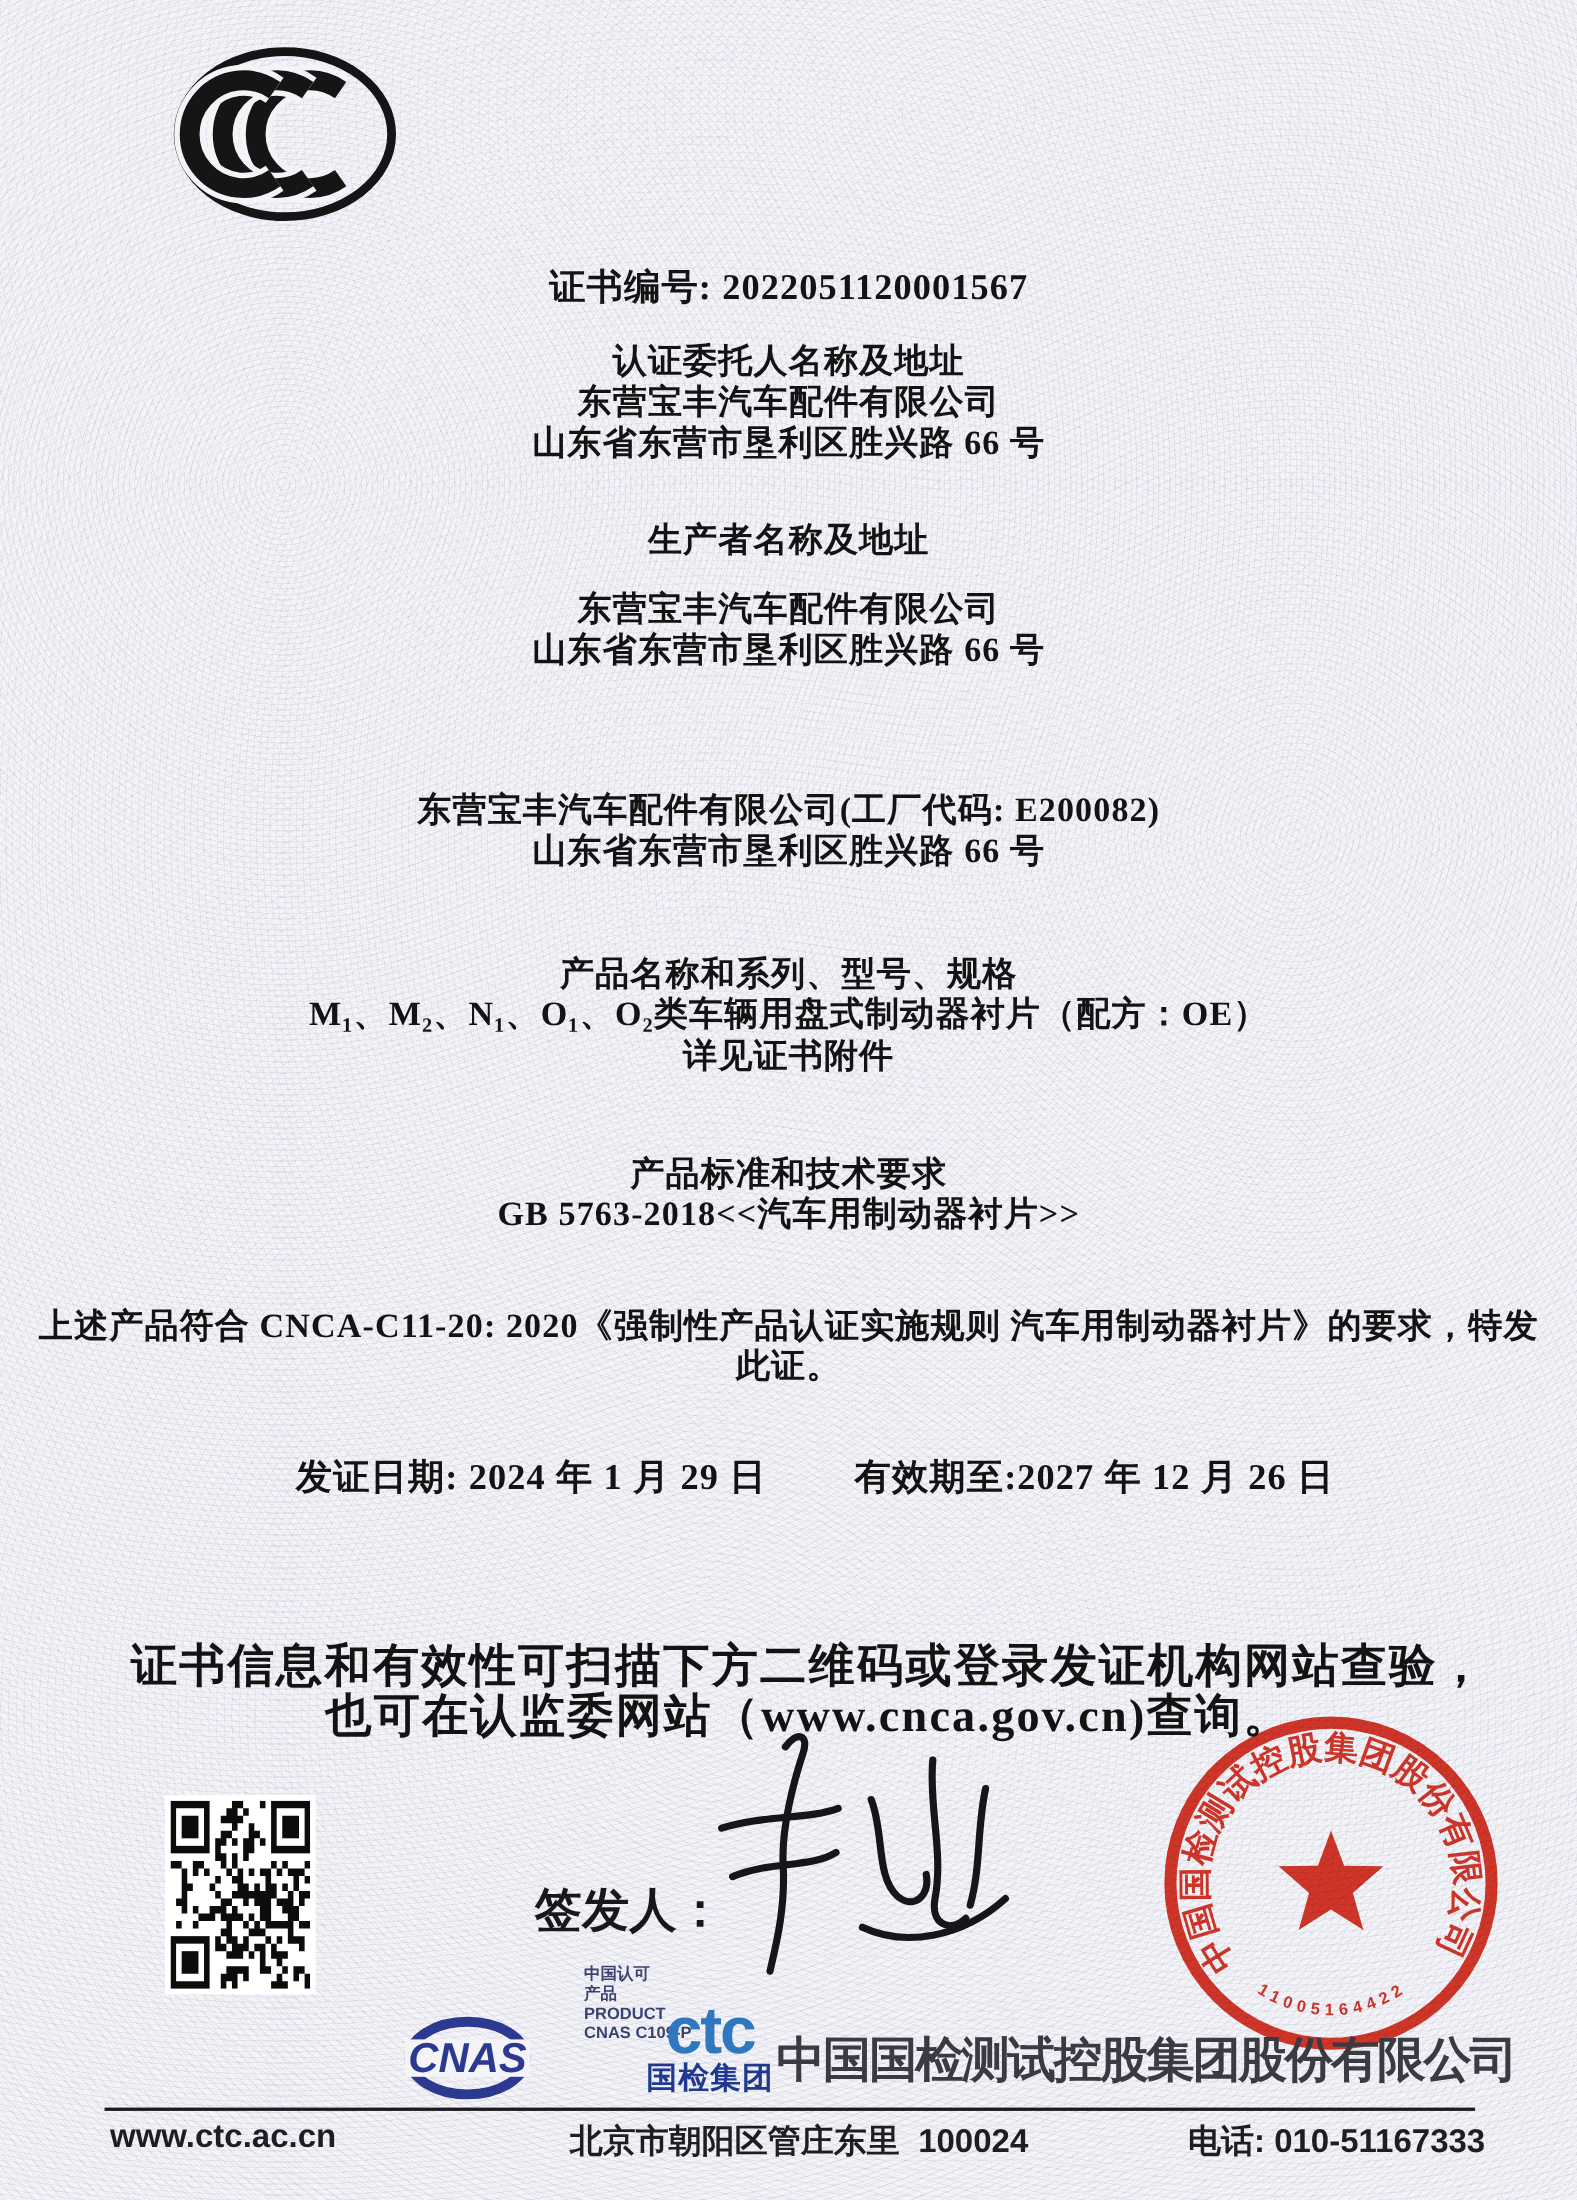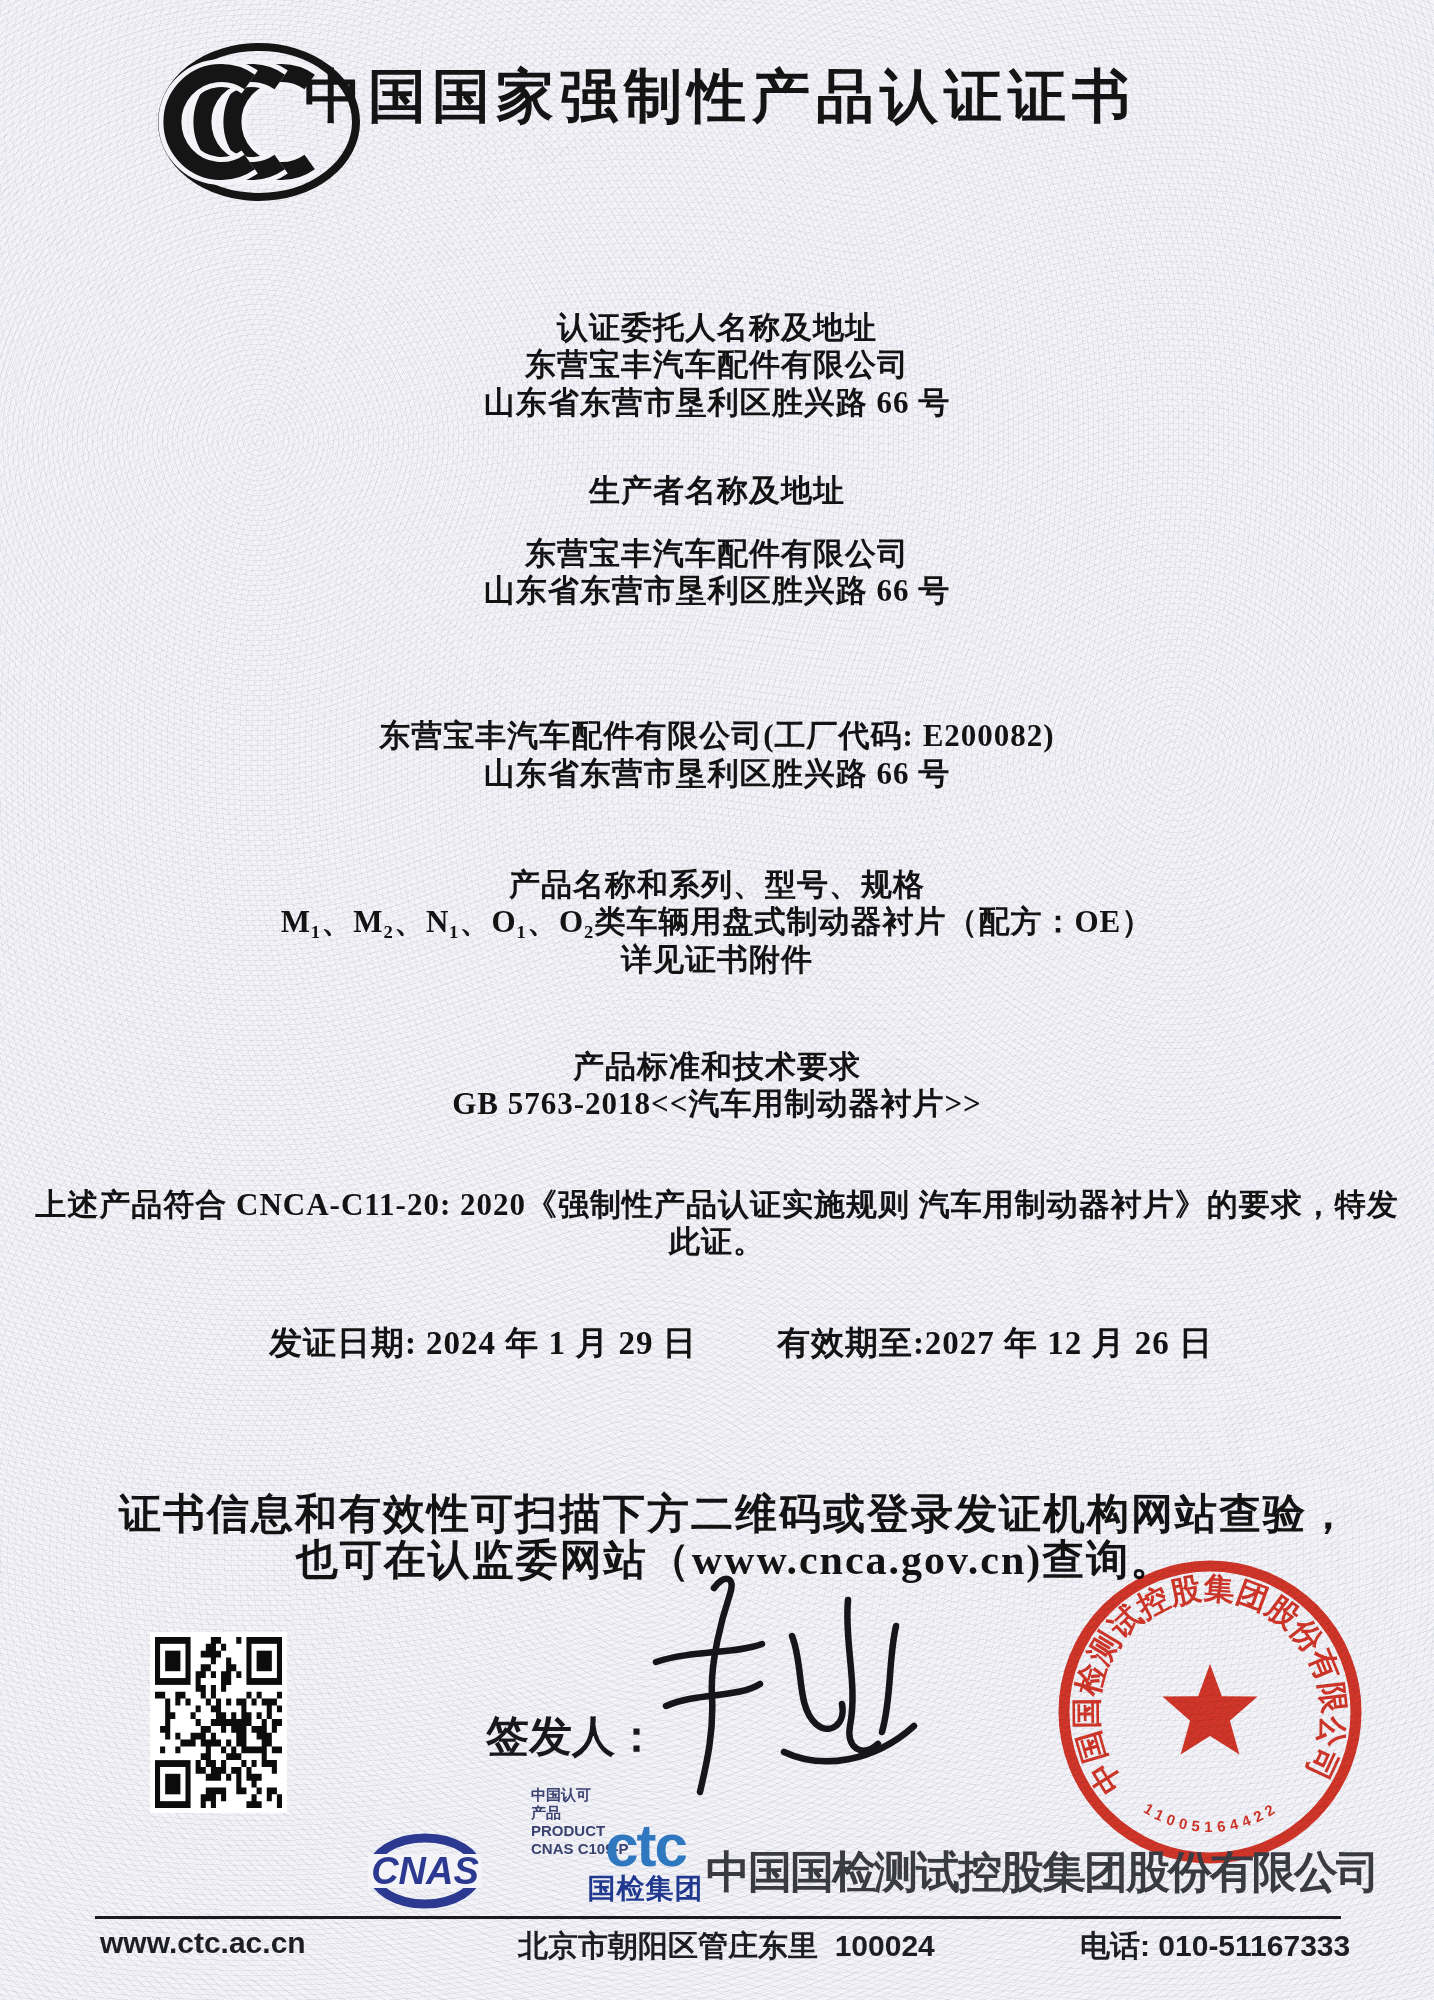--- a/index.html
+++ b/index.html
@@ -66,22 +66,22 @@
       <path d="M 153.7 120 A 49 49 0 1 1 153.7 40" fill="none" stroke="#151515" stroke-width="18"></path>
 
       <path d="M 123.7 120 A 49 49 0 1 1 123.7 40" fill="none" stroke="#f4f4f8" stroke-width="28"></path>
       <path d="M 123.7 120 A 49 49 0 1 1 123.7 40" fill="none" stroke="#151515" stroke-width="18"></path>
 
       <path d="M 93.7 120 A 49 49 0 1 1 93.7 40" fill="none" stroke="#f4f4f8" stroke-width="28"></path>
       <path d="M 93.7 120 A 49 49 0 1 1 93.7 40" fill="none" stroke="#151515" stroke-width="18"></path>
     </svg>
   </div>
 
-  <div class="title">中国国家强制性产品认证证书</div>
 
+  <div class="line certno" style="top:239px;">证书编号: 2022051120001567</div>
 
   <div class="line" style="top:307px;">认证委托人名称及地址</div>
   <div class="line" style="top:344px;">东营宝丰汽车配件有限公司</div>
   <div class="line" style="top:382px;">山东省东营市垦利区胜兴路 66 号</div>
 
   <div class="line" style="top:470px;">生产者名称及地址</div>
   <div class="line" style="top:533px;">东营宝丰汽车配件有限公司</div>
   <div class="line" style="top:570px;">山东省东营市垦利区胜兴路 66 号</div>
 
   <div class="line" style="top:715px;">东营宝丰汽车配件有限公司(工厂代码: E200082)</div>

